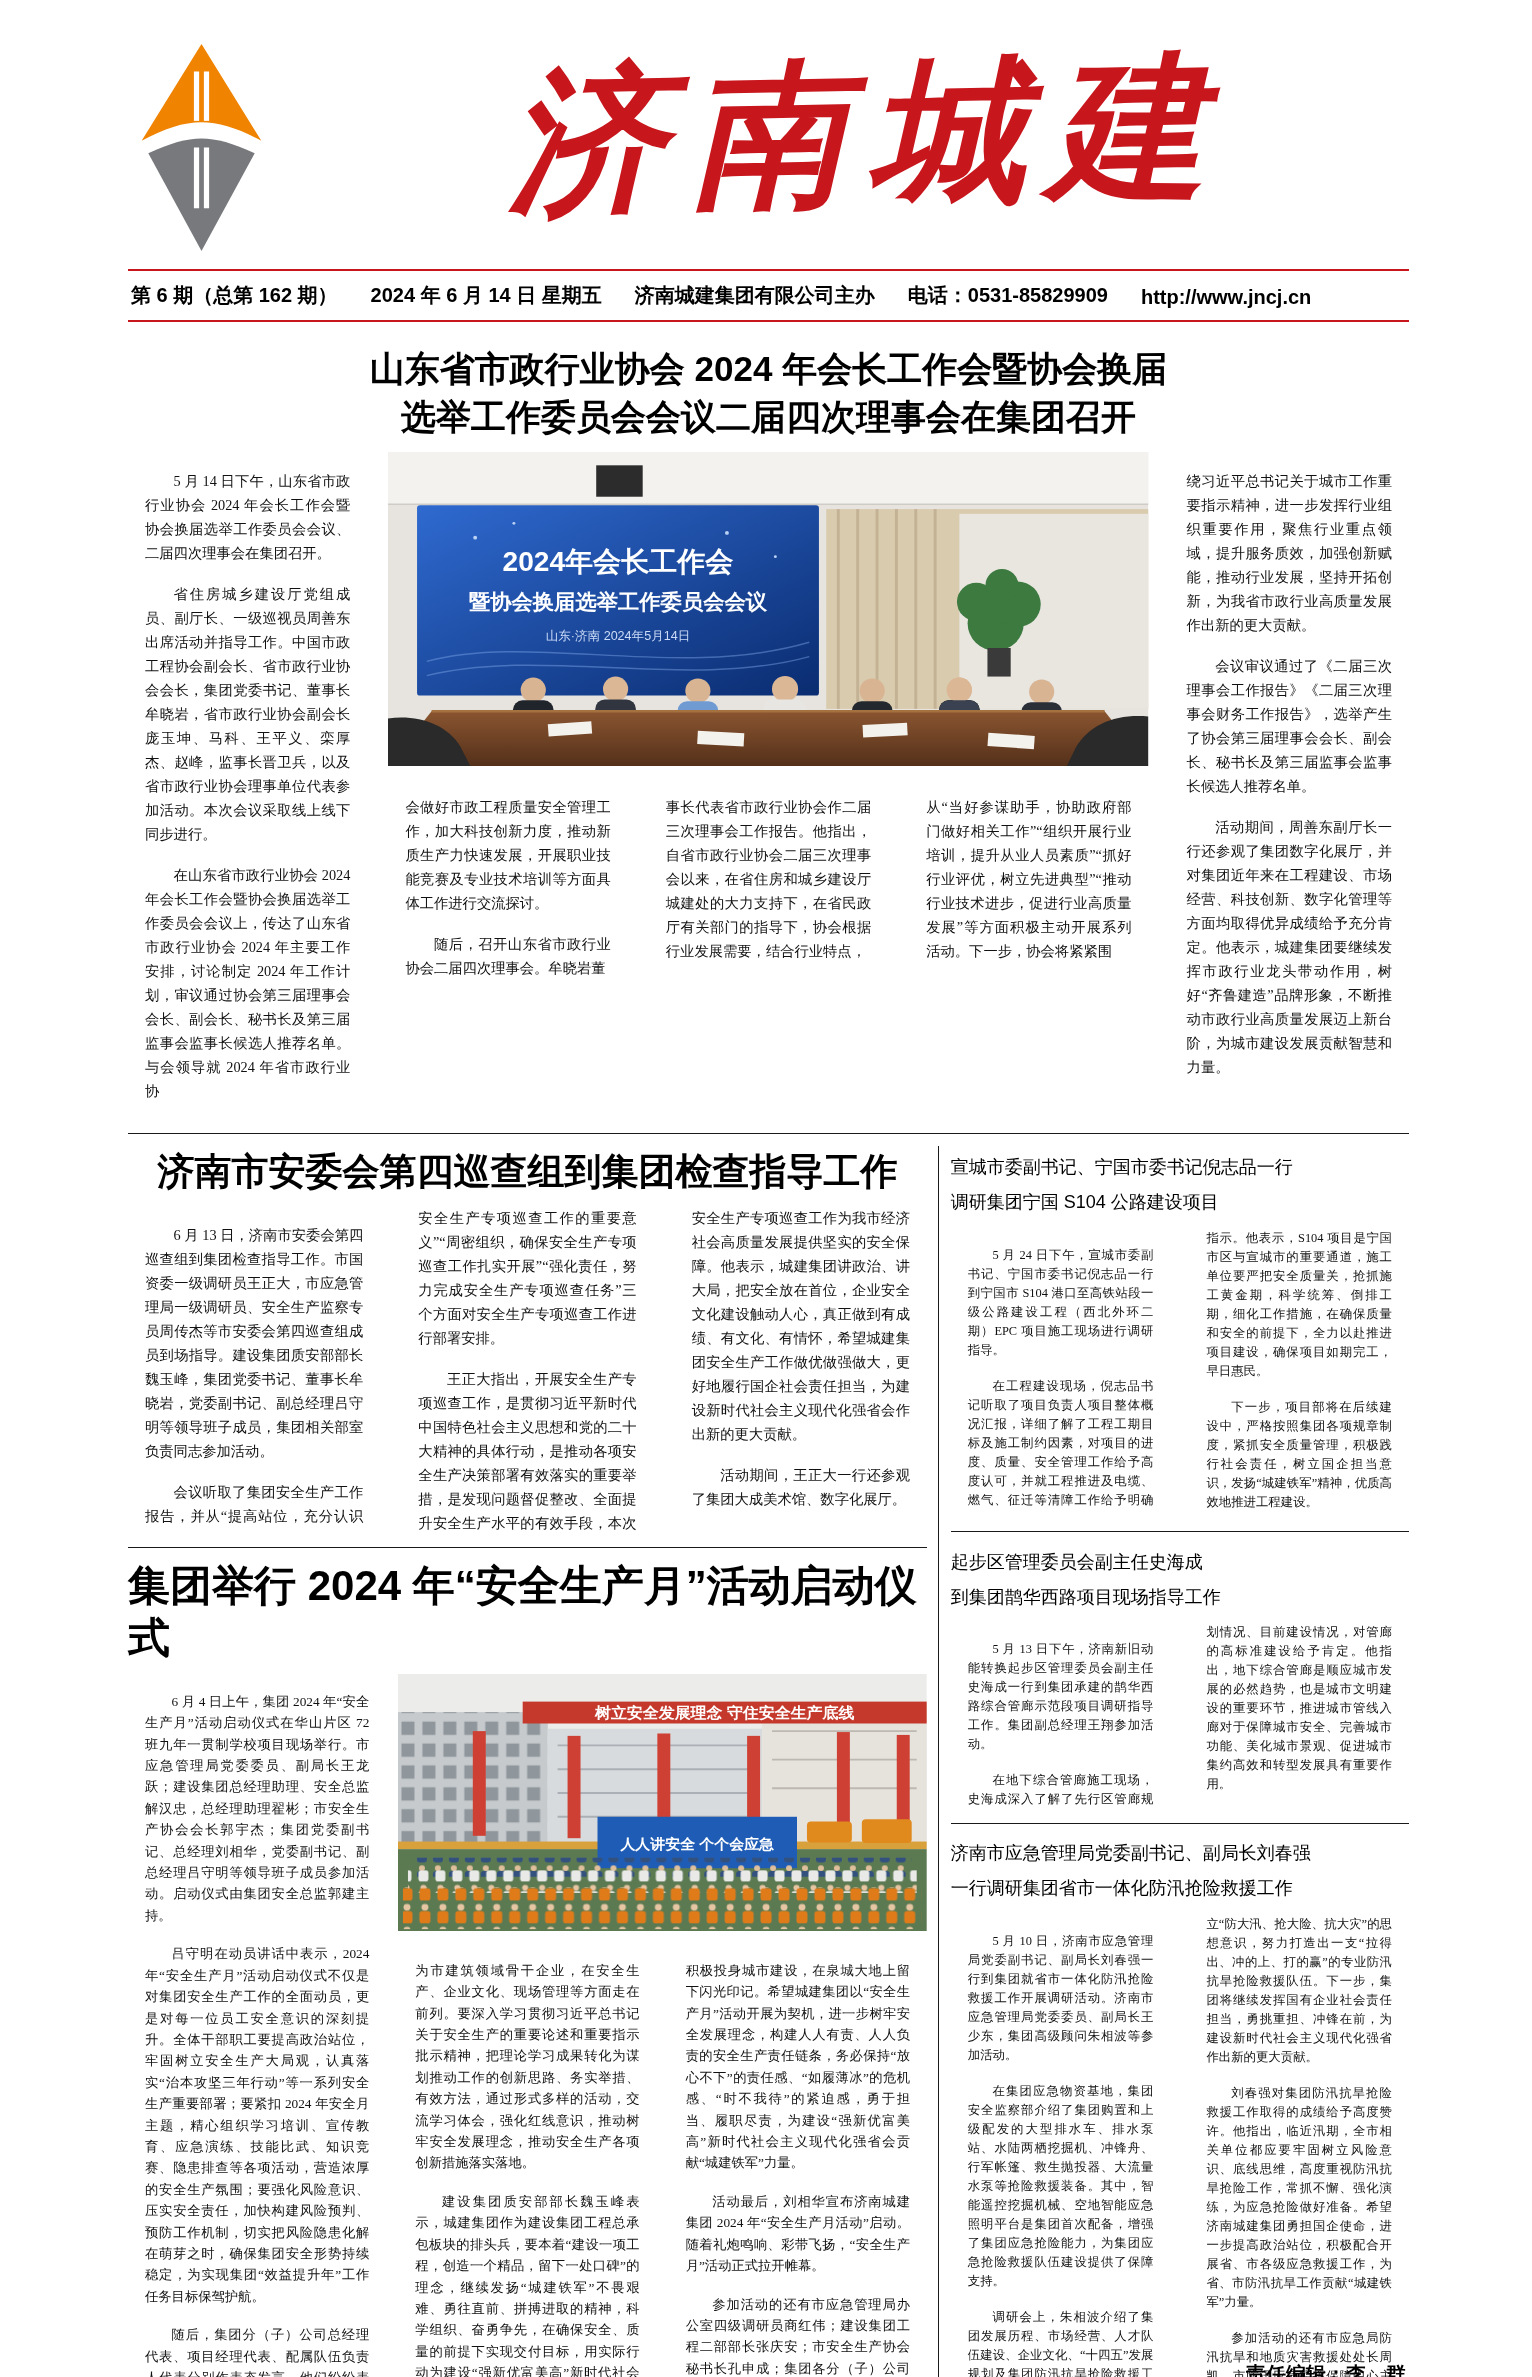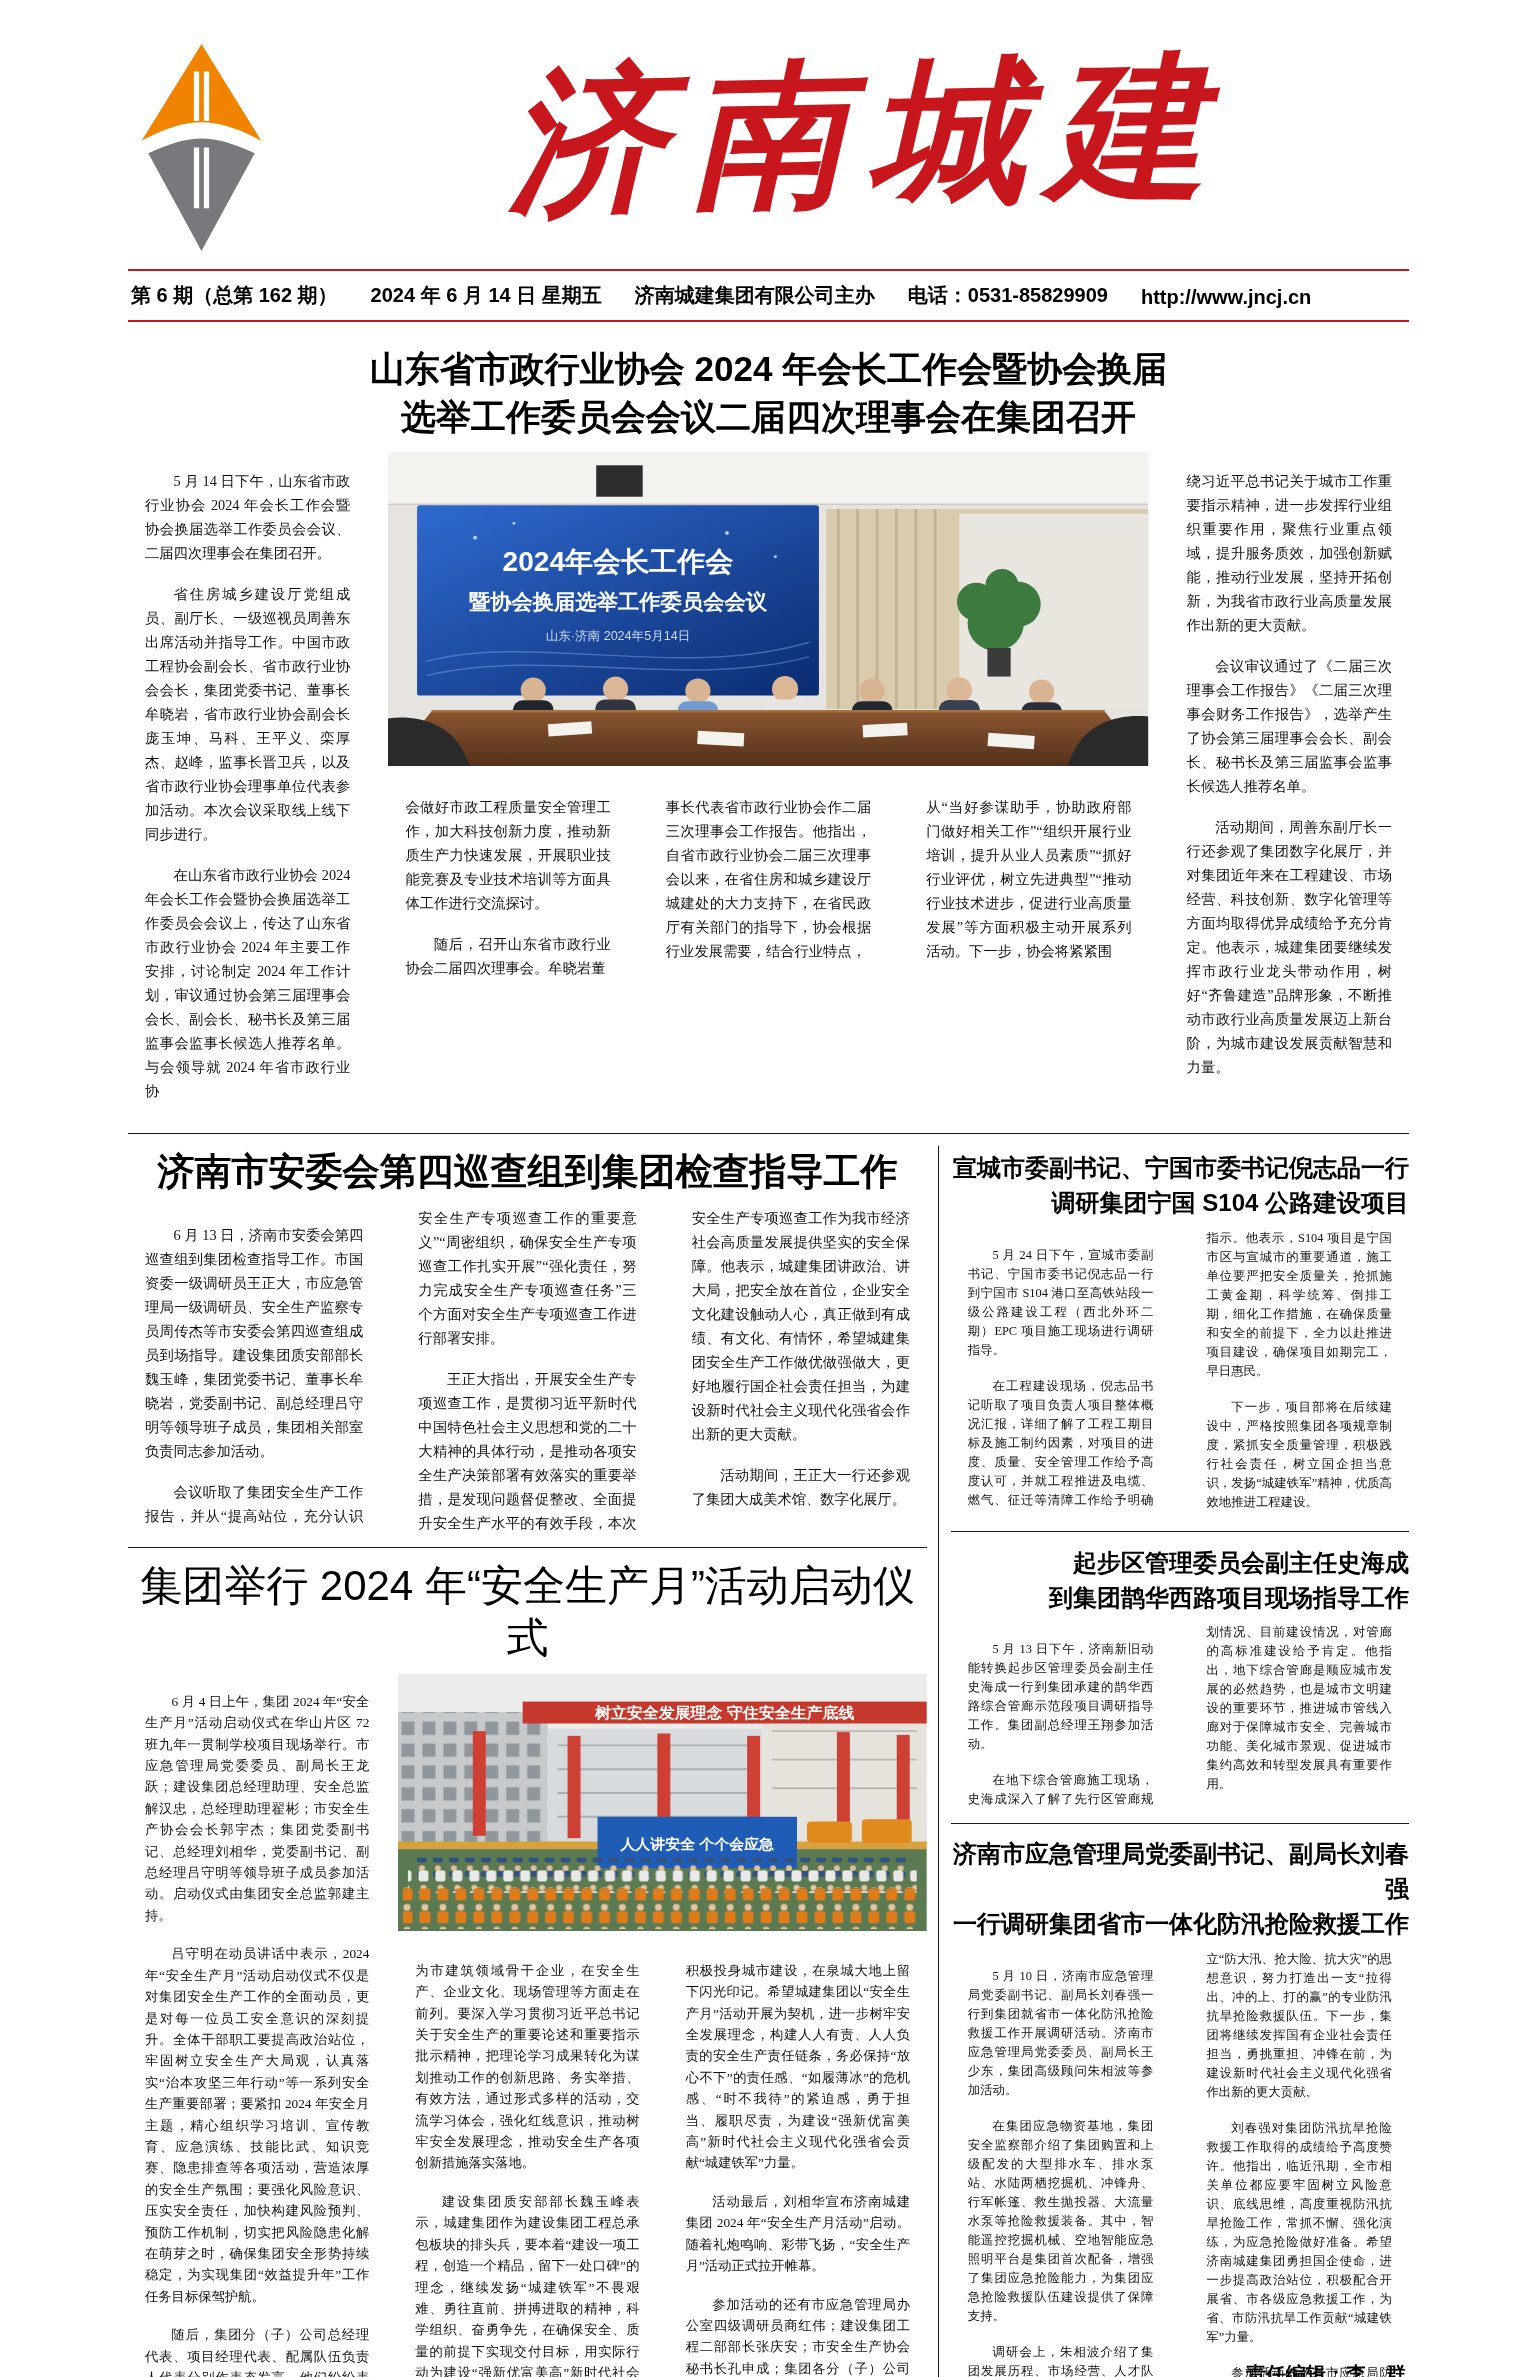--- a/index.html
+++ b/index.html
@@ -68,37 +68,37 @@
   .lower-left{width:799px;flex:0 0 799px;}
   .lower-right{flex:1;margin-left:11.4px;border-left:1.4px solid #1a1a1a;padding-left:11.4px;}
   
   .a2-head{
     text-align:center;font-family:"Liberation Sans","DejaVu Sans",sans-serif;
     font-weight:700;font-size:37px;line-height:46px;margin:2.9px 0 10.5px 0;color:#000;
   }
   .a2-body{column-count:3;column-gap:21px;font-size:14.3px;line-height:24px;}
   
   .a3-head{
-    text-align:center;font-family:"Liberation Sans","DejaVu Sans",sans-serif;
-    font-weight:400;font-size:42px;line-height:52px;margin:4.8px 0 9.5px 0;color:#000;
+    font-family:"Liberation Sans","DejaVu Sans",sans-serif;
+    font-weight:700;font-size:42px;line-height:52px;margin:4.8px 0 9.5px 0;color:#000;
   }
   .a3g{
     display:grid;grid-template-columns:repeat(3,1fr);
     grid-template-rows:257px auto;
     column-gap:21px;row-gap:11.4px;
     font-size:13.3px;line-height:21.4px;gap:12px;
   }
   .a3-c1{grid-area:1/1/3/2;}
   .a3-photo{grid-area:1/2/2/4;}
   .a3-c2{grid-area:2/2/3/3;}
   .a3-c3{grid-area:2/3/3/4;}
   
   .r-head{
-    text-align:right;font-family:"Liberation Sans","DejaVu Sans",sans-serif;
-    font-weight:700;font-size:24px;line-height:35px;margin:3.8px 0 8.6px 0;color:#000;
+    text-align:left;font-family:"Liberation Sans","DejaVu Sans",sans-serif;
+    font-weight:400;font-size:18px;line-height:35px;margin:3.8px 0 8.6px 0;color:#000;
   }
   .r-body{column-count:2;column-gap:19px;font-size:12.4px;line-height:19px;}
   .r-rule{border:0;border-top:1px solid #1a1a1a;margin:12.4px 0;}
   
   .footer{
     position:absolute;right:127px;bottom:27px;
     font-family:"Liberation Sans","DejaVu Sans",sans-serif;
     font-size:20px;font-weight:700;color:#000;
   }
 </style>

